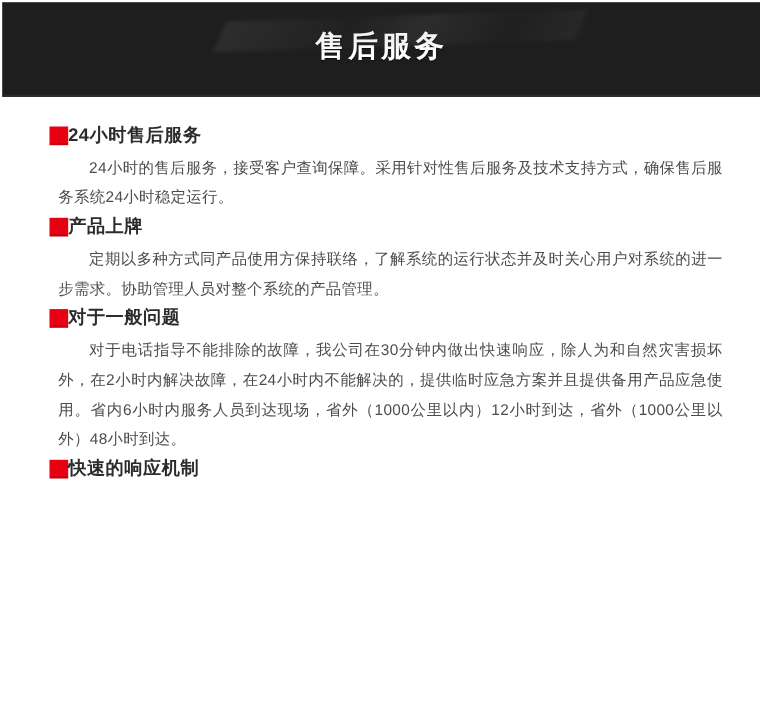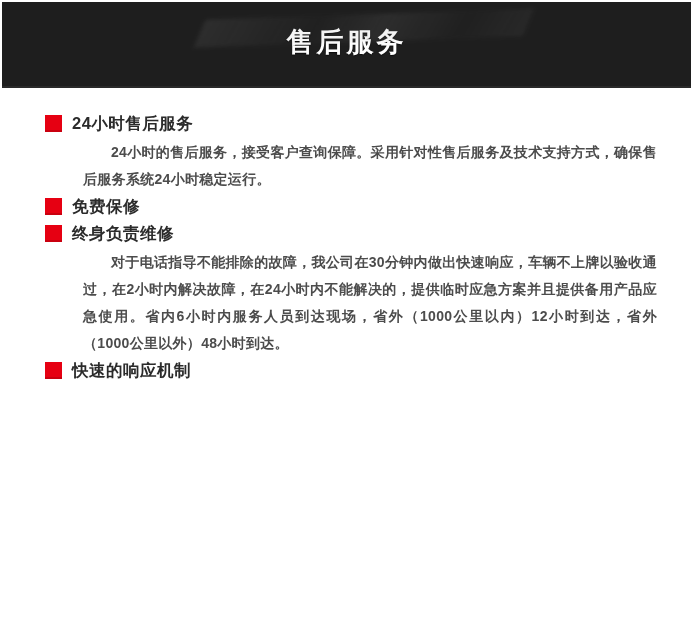--- a/index.html
+++ b/index.html
@@ -50,39 +50,38 @@
     text-shadow: 0 1px 1px rgba(0,0,0,0.6);
   }
 
   
   .content {
     padding: 22px 34px 0 45px;
   }
   .sec-head {
     display: flex;
     align-items: center;
-    gap: 10px;
     margin: 2px 0 5px 0;
     height: 22px;
   }
   .bullet {
     width: 17px;
     height: 17px;
     background: #e60012;
     box-shadow: inset 0 -2px 0 rgba(0,0,0,0.12);
     flex: 0 0 auto;
   }
   .sec-head h2 {
     font-size: 16.5px;
     font-weight: bold;
     color: #2b2b2b;
     letter-spacing: 0.5px;
     line-height: 22px;
   }
-  .sec-body { margin-left: 38px; font-weight: bold; }
+  .sec-body { margin-left: 8px; }
   .sec-body p {
     font-size: 14px;
     line-height: 27px;
     color: #4c4c4c;
     text-indent: 2em;
     text-align: justify;
     letter-spacing: 0.3px;
   }
 </style>
 </head>
@@ -103,31 +102,34 @@
         <h2>24小时售后服务</h2>
       </div>
       <div class="sec-body">
         <p>24小时的售后服务，接受客户查询保障。采用针对性售后服务及技术支持方式，确保售后服务系统24小时稳定运行。</p>
       </div>
     </section>
 
     <section>
       <div class="sec-head">
         <span class="bullet" style="background: rgb(230, 0, 18);"></span>
-        <h2>免费保修</h2>
+        <h2>产品上牌</h2>
+      </div>
+      <div class="sec-body">
+        <p>定期以多种方式同产品使用方保持联络，了解系统的运行状态并及时关心用户对系统的进一步需求。协助管理人员对整个系统的产品管理。</p>
       </div>
     </section>
 
     <section>
       <div class="sec-head">
         <span class="bullet" style="background: rgb(230, 0, 18);"></span>
-        <h2>终身负责维修</h2>
+        <h2>对于一般问题</h2>
       </div>
       <div class="sec-body">
-        <p>对于电话指导不能排除的故障，我公司在30分钟内做出快速响应，车辆不上牌以验收通过，在2小时内解决故障，在24小时内不能解决的，提供临时应急方案并且提供备用产品应急使用。省内6小时内服务人员到达现场，省外（1000公里以内）12小时到达，省外（1000公里以外）48小时到达。</p>
+        <p>对于电话指导不能排除的故障，我公司在30分钟内做出快速响应，除人为和自然灾害损坏外，在2小时内解决故障，在24小时内不能解决的，提供临时应急方案并且提供备用产品应急使用。省内6小时内服务人员到达现场，省外（1000公里以内）12小时到达，省外（1000公里以外）48小时到达。</p>
       </div>
     </section>
 
     <section>
       <div class="sec-head">
         <span class="bullet" style="background: rgb(230, 0, 18);"></span>
         <h2>快速的响应机制</h2>
       </div>
     </section>
 

